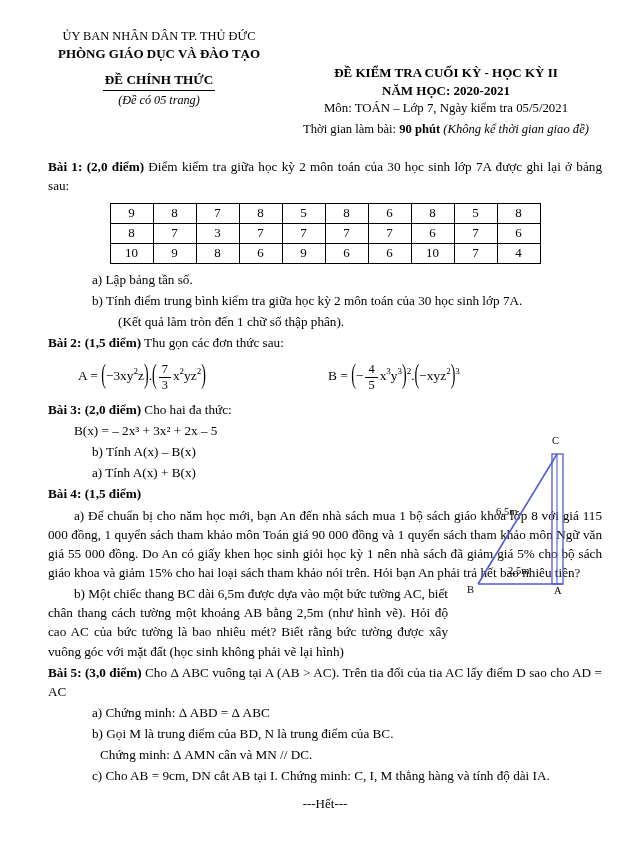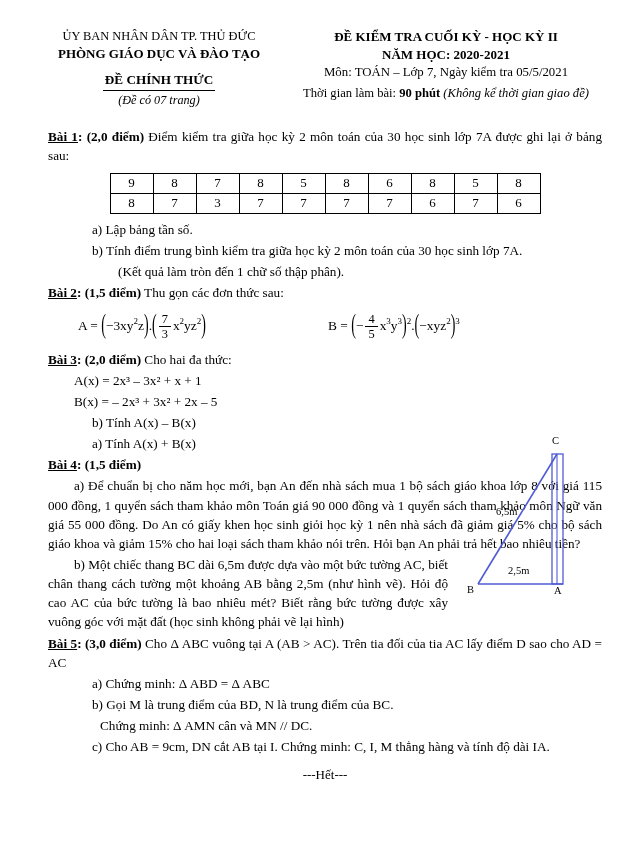--- a/index.html
+++ b/index.html
@@ -18,30 +18,30 @@
   .header{display:flex;padding:28px 34px 0 34px;box-sizing:border-box;}
   .hdr-left{width:250px;text-align:center;line-height:1.35;}
   .hdr-right{flex:1;text-align:center;line-height:1.4;}
   .b{font-weight:bold;}
   .underline-box{display:inline-block;border-bottom:1.4px solid #000;padding:0 2px 1px 2px;font-weight:bold;text-align:center;}
   .ital{font-style:italic;}
   .hdr-left .line1{font-size:12.4px;}
   .hdr-left .line2{font-size:13px;font-weight:bold;}
   .hdr-left .line3{margin-top:9px;}
   .hdr-left .line4{font-size:12.2px;font-style:italic;margin-top:1px;}
-  .hdr-right .r1{font-weight:bold;font-size:13px;}
+  .hdr-right .r1{font-weight:bold;font-size:13px;margin-top:36px;}
   .hdr-right .r2{font-weight:bold;font-size:13px;}
   .hdr-right .r3{font-size:12.8px;}
   .hdr-right .r4{font-size:12.6px;margin-top:3px;}
 
   
   .content{padding:0 40px 0 48px;box-sizing:border-box;margin-top:18px;line-height:1.45;}
   .para{margin:0 0 2px 0;text-align:justify;}
   .q-title{font-weight:bold;}
-  .q-title .u{text-decoration:underline;}
+  .q-title .u{}
   .indent2{padding-left:26px;}
   .indent3{padding-left:44px;}
 
   
   table.marks{border-collapse:collapse;margin:8px auto 6px auto;}
   table.marks td{
     border:1px solid #000;
     width:42px;height:18px;
     text-align:center;vertical-align:middle;
     font-size:13px;
@@ -68,21 +68,21 @@
 </head>
 <body>
 
 <div class="page">
 
   <div class="header">
     <div class="hdr-left">
       <div class="line1">ỦY BAN NHÂN DÂN TP. THỦ ĐỨC</div>
       <div class="line2">PHÒNG GIÁO DỤC VÀ ĐÀO TẠO</div>
       <div class="line3"><span class="underline-box">ĐỀ CHÍNH THỨC</span></div>
-      <div class="line4">(Đề có 07 trang)</div>
+      <div class="line4">(Đề có 05 trang)</div>
     </div>
     <div class="hdr-right">
       <div class="r1">ĐỀ KIỂM TRA CUỐI KỲ - HỌC KỲ II</div>
       <div class="r2">NĂM HỌC: 2020-2021</div>
       <div class="r3">Môn: TOÁN – Lớp 7, Ngày kiểm tra 05/5/2021</div>
       <div class="r4">
         <span>Thời gian làm bài:</span>
         <span class="b">90 phút</span>
         <span class="ital">(Không kể thời gian giao đề)</span>
       </div>
@@ -114,20 +114,32 @@
           <td>7</td>
           <td>3</td>
           <td>7</td>
           <td>7</td>
           <td>7</td>
           <td>7</td>
           <td>6</td>
           <td>7</td>
           <td>6</td>
         </tr>
+        <tr>
+          <td>10</td>
+          <td>9</td>
+          <td>8</td>
+          <td>6</td>
+          <td>9</td>
+          <td>6</td>
+          <td>6</td>
+          <td>10</td>
+          <td>7</td>
+          <td>4</td>
+        </tr>
       </tbody>
     </table>
 
     <div class="para indent3">a) Lập bảng tần số.</div>
     <div class="para indent3">b) Tính điểm trung bình kiểm tra giữa học kỳ 2 môn toán của 30 học sinh lớp 7A.</div>
     <div class="para" style="padding-left:70px;">(Kết quả làm tròn đến 1 chữ số thập phân).</div>
 
     <div class="para" style="margin-top:2px;">
       <span class="q-title"><span class="u">Bài 2</span><span>: (1,5 điểm)</span></span><span> Thu gọn các đơn thức sau:</span>
     </div>
@@ -139,21 +151,20 @@
       </div>
       <div class="mathB mth">
         <span>B =</span>
         <span class="big-paren">(</span>−<span class="frac"><span class="num">4</span><span class="den">5</span></span>x<sup>3</sup>y<sup>3</sup><span class="big-paren">)</span><sup>2</sup>.<span class="big-paren">(</span>−xyz<sup>2</sup><span class="big-paren">)</span><sup>3</sup>
       </div>
     </div>
 
     <div class="para">
       <span class="q-title"><span class="u">Bài 3</span><span>: (2,0 điểm)</span></span><span> Cho hai đa thức:</span>
     </div>
-    <div class="para indent2">A(x) = 2x³ – 3x² + x + 1</div>
     <div class="para indent2">B(x) = – 2x³ + 3x² + 2x – 5</div>
     <div class="para indent3">b)  Tính A(x) – B(x)</div>
     <div class="para indent3">a)  Tính A(x) + B(x)</div>
 
     <div class="para">
       <span class="q-title"><span class="u">Bài 4</span><span>: (1,5 điểm)</span></span>
     </div>
     <div class="para" style="text-indent:26px;">a) Để chuẩn bị cho năm học mới, bạn An đến nhà sách mua 1 bộ sách giáo khoa lớp 8 với giá 115 000 đồng, 1 quyển sách tham khảo môn Toán giá 90 000 đồng và 1 quyển sách tham khảo môn Ngữ văn giá 55 000 đồng. Do An có giấy khen học sinh giỏi học kỳ 1 nên nhà sách đã giảm giá 5% cho bộ sách giáo khoa và giảm 15% cho hai loại sách tham khảo nói trên. Hỏi bạn An phải trả hết bao nhiêu tiền?</div>
     <div class="para" style="text-indent:26px;width:400px;">b) Một chiếc thang BC dài 6,5m được dựa vào một bức tường AC, biết chân thang cách tường một khoảng AB bằng 2,5m (như hình vẽ). Hỏi độ cao AC của bức tường là bao nhiêu mét? Biết rằng bức tường được xây vuông góc với mặt đất (học sinh không phải vẽ lại hình)</div>
 

